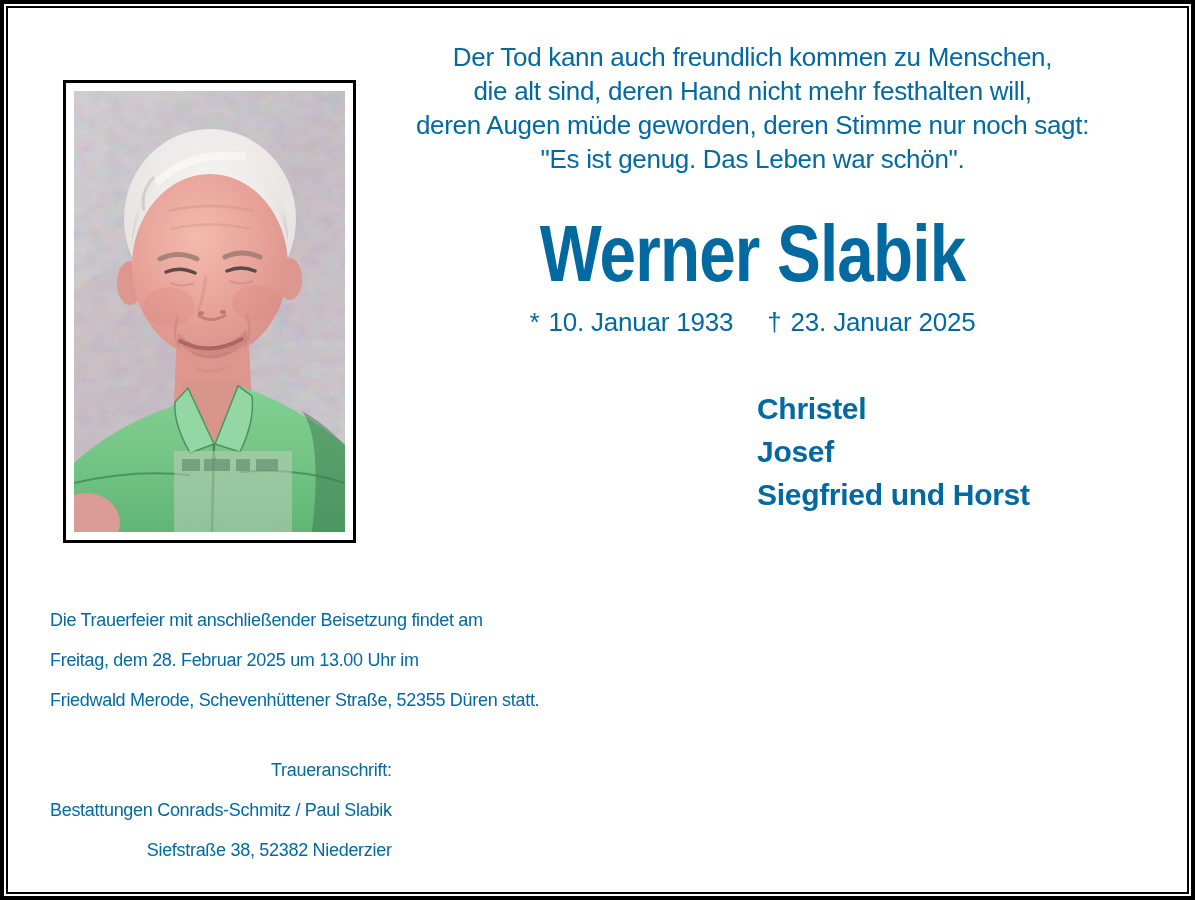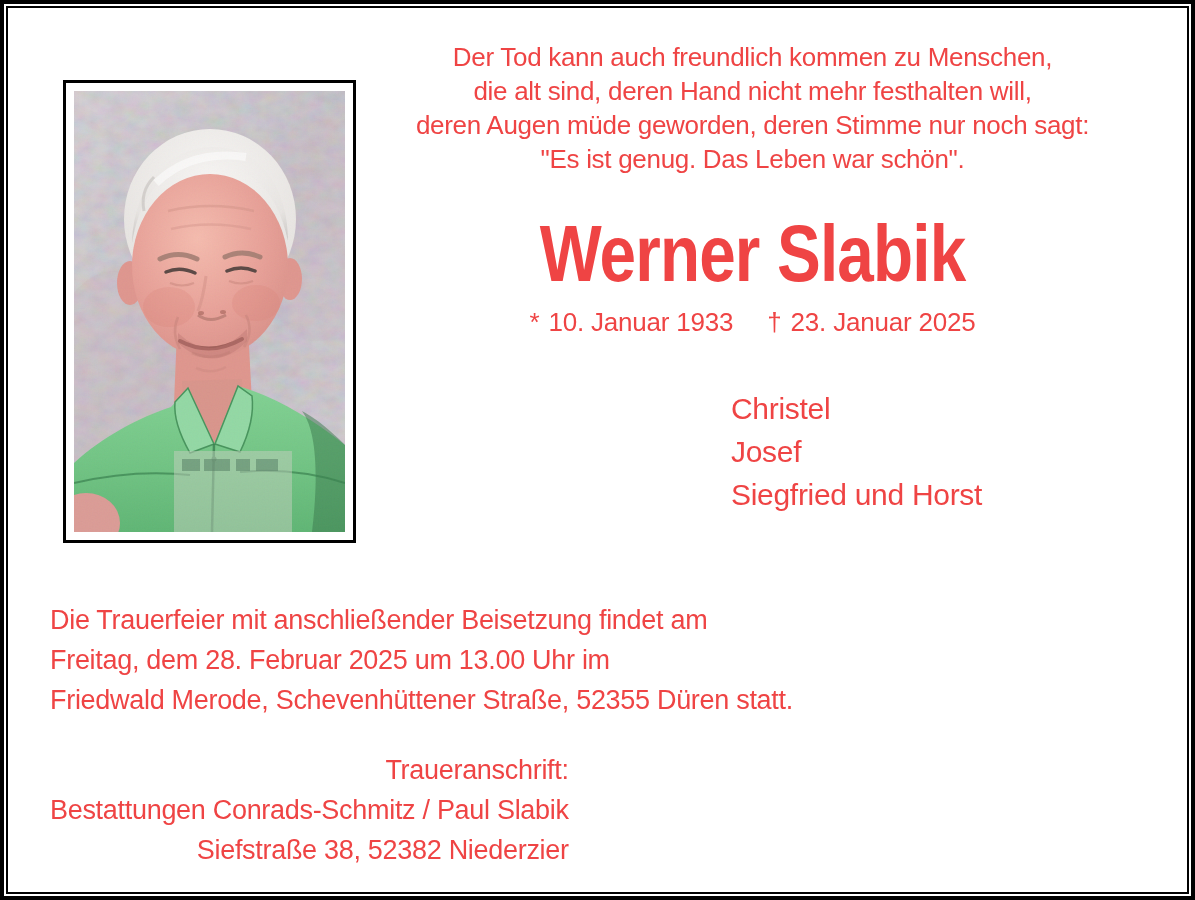--- a/index.html
+++ b/index.html
@@ -5,21 +5,21 @@
   html, body { margin: 0; padding: 0; background: #ffffff; }
   .page {
     position: relative;
     width: 1195px;
     height: 900px;
     box-sizing: border-box;
     background: #ffffff;
     border: 4px solid #000000;
     overflow: hidden;
     font-family: "Liberation Sans", "DejaVu Sans", sans-serif;
-    color: #ef4444;
+    color: #0369a1;
   }
   .inner-frame {
     position: absolute;
     inset: 2px;
     border: 2px solid #000000;
     pointer-events: none;
   }
   
   .photo-frame {
     position: absolute;
@@ -66,26 +66,26 @@
   }
   .dates .sym { margin-right: 9px; }
   
   .mourners {
     position: absolute;
     left: 727px; top: 383px;
     font-size: 30px;
     line-height: 43px;
     letter-spacing: -0.3px;
   }
-  .mourners .bold { font-weight: 400; }
+  .mourners .bold { font-weight: 700; margin-left: 26px; }
   
   .para {
     position: absolute;
     left: 46px;
-    font-size: 27px;
+    font-size: 18px;
     line-height: 40px;
     letter-spacing: -0.3px;
   }
   .funeral { top: 596px; }
   .address { top: 746px; text-align: right; }
 </style>
 </head>
 <body>
 
 <div class="page">

